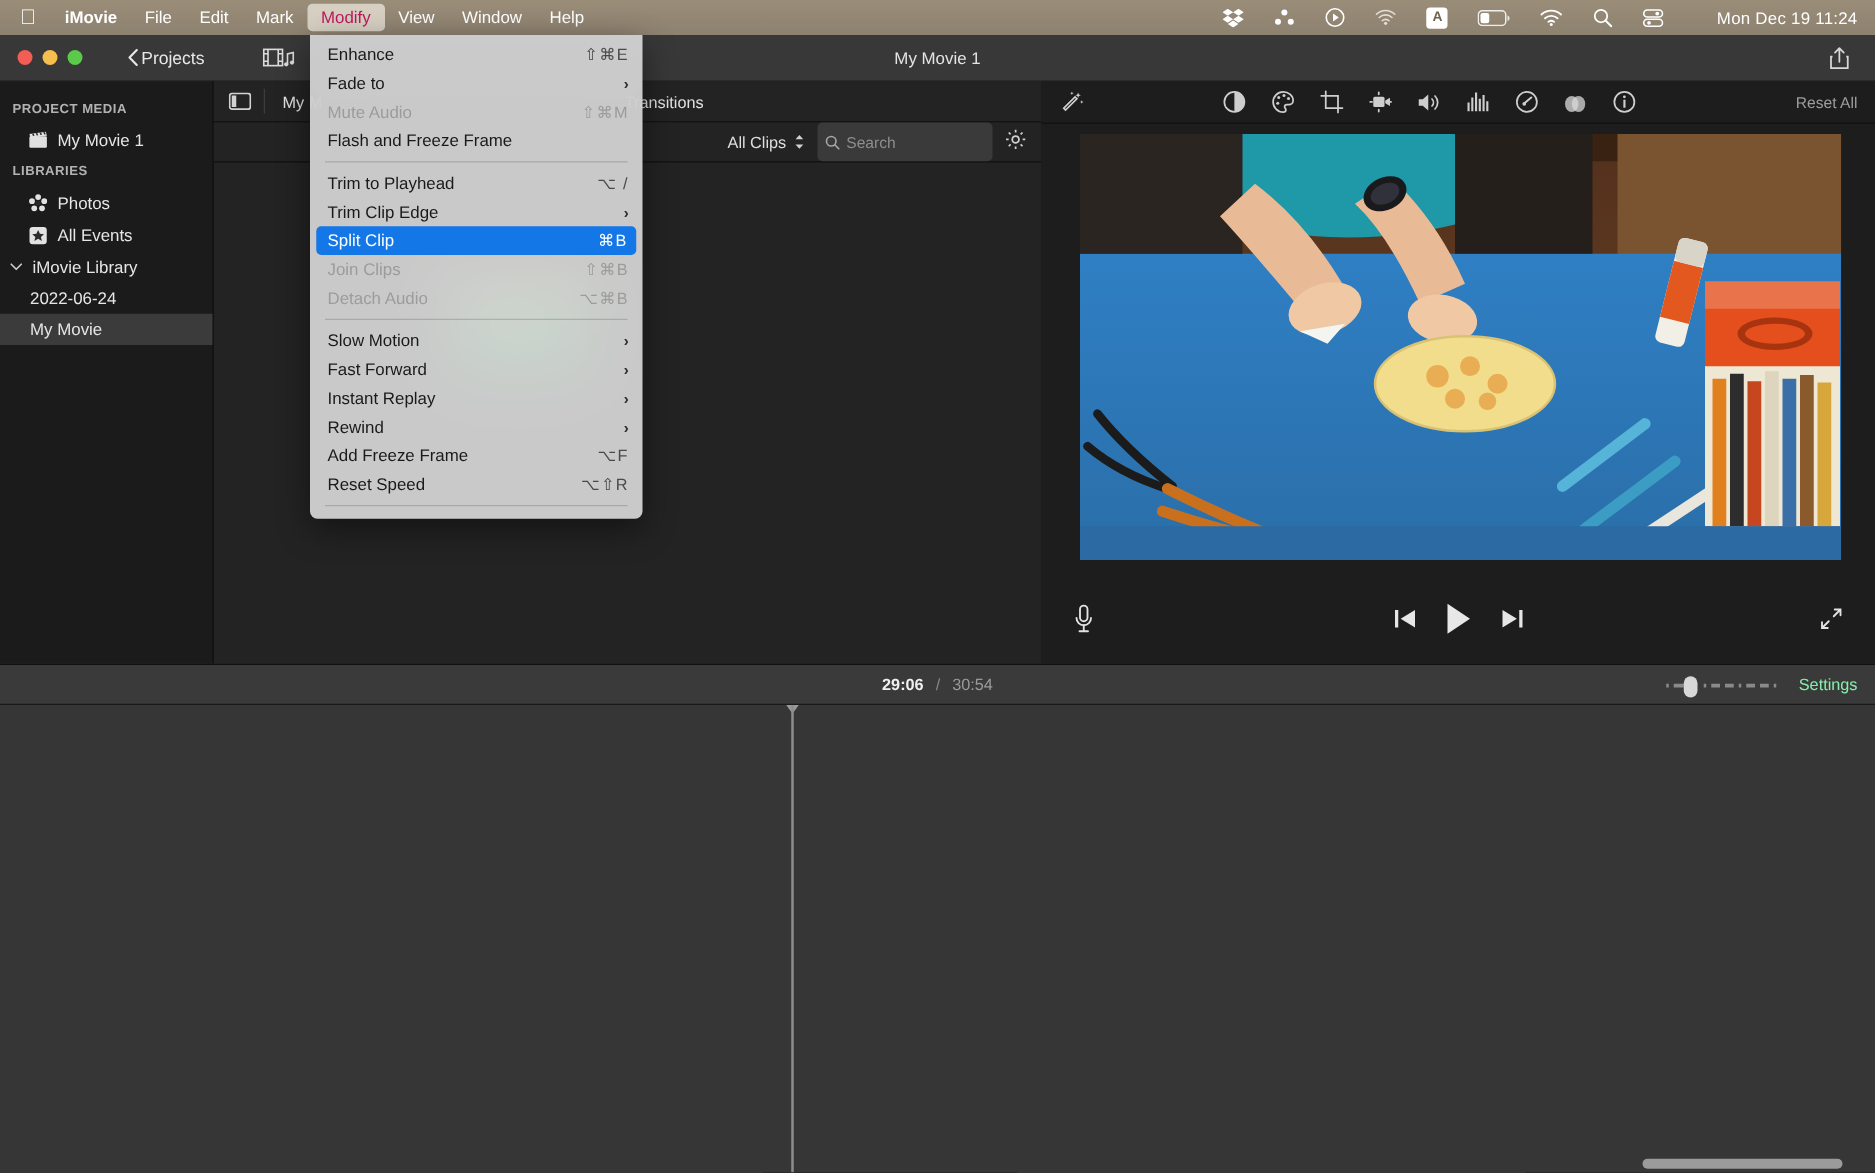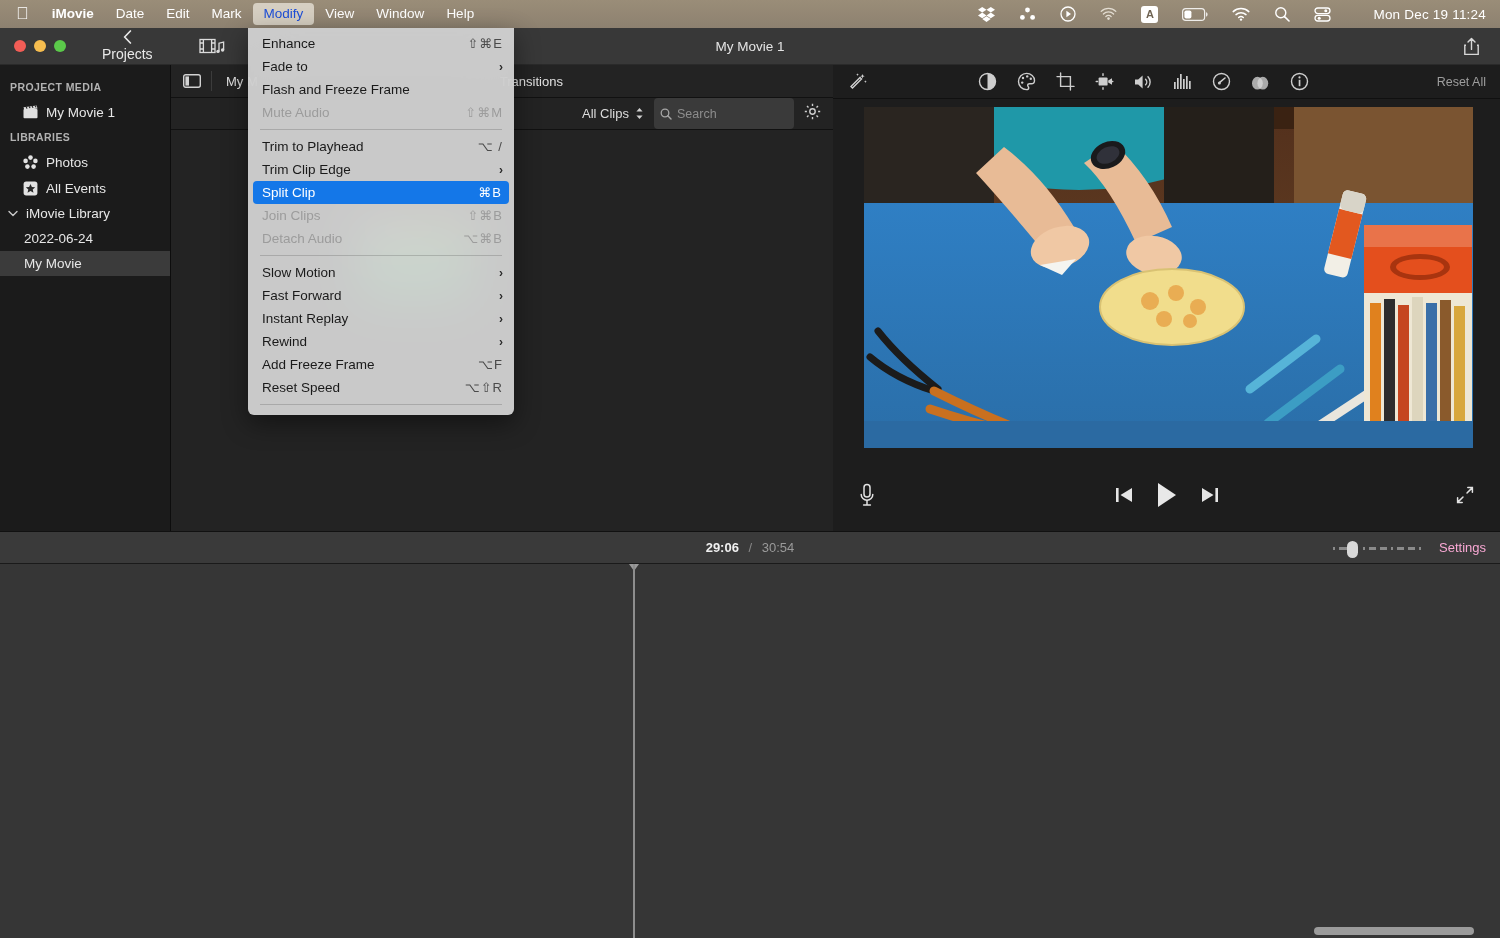--- a/index.html
+++ b/index.html
@@ -19,21 +19,21 @@
     padding: 0 10px;
     color: #fff; font-size: 13.5px;
     z-index: 60;
   }
   #menubar .apple { font-size: 17px; padding: 0 12px 0 6px; line-height: 1; position: relative; top: -1px;}
   .mb-item {
     padding: 3px 11px; border-radius: 4px; white-space: nowrap;
     font-size: 13.5px; line-height: 16px;
   }
   .mb-item.bold { font-weight: bold; }
-  .mb-item.active { background: #d6cfc2; color: #1d4ed8; }
+  .mb-item.active { background: #d6cfc2; color: #be185d; }
   .mb-right { margin-left: auto; display: flex; align-items: center; gap: 0px; padding-right: 4px;}
   .mb-icon { padding: 0 12px; display: flex; align-items: center; justify-content: center; height: 28px; }
   .mb-time { font-size: 13.5px; padding-left: 6px; white-space: nowrap; letter-spacing: 0.2px; margin-left: 24px;}
   .mb-badge {
     background:#fff; color:#6f6352; font-size:11px; font-weight:600;
     width:17px; height:17px; border-radius:3px; display:flex;
     align-items:center; justify-content:center;
   }
 
   
@@ -47,21 +47,21 @@
     border-bottom:1px solid #2a2a2a;
     display:flex; align-items:center;
   }
   .traffic { display:flex; gap:8px; padding-left:14px; }
   .tl { width:12px; height:12px; border-radius:50%; }
   .tl.r{background:#f25d56;} .tl.y{background:#f6bd4f;} .tl.g{background:#5bc94a;}
   .tb-btn {
     color:#e8e8e8; font-size:13.5px; display:flex; align-items:center; gap:2px;
     padding:4px 8px; border-radius:5px;
   }
-  #projects-btn { margin-left:28px; font-size:14px;flex-direction:column;}
+  #projects-btn { margin-left:28px; font-size:14px;}
   #titlebar .wintitle {
     position:absolute; left:0; width:1500px; text-align:center;
     color:#e4e4e4; font-size:13.5px; pointer-events:none;
   }
   #share-btn { position:absolute; right:14px; width:30px; height:24px;
     display:flex; align-items:center; justify-content:center;}
 
   
   #body-area { position:absolute; top:37px; left:0; width:1500px; height:466px; }
 
@@ -146,21 +146,21 @@
   #tl-time { position:absolute; left:0; width:1500px; text-align:center;
     font-size:13px; color:#9a9a9a; }
   #tl-time .cur { color:#f0f0f0; font-weight:600; }
   #tl-time .sl { padding:0 6px; color:#888;}
   #tl-right { margin-left:auto; display:flex; align-items:center; gap:14px; padding-right:14px;}
   #zoom-slider { position:relative; width:92px; height:14px; }
   #zoom-slider .track { position:absolute; top:6px; left:0; width:92px; height:3px; }
   .tick { position:absolute; top:0px; width:2px; height:3px; background:#8a8a8a; }
   #zoom-knob { position:absolute; left:14px; top:0px; width:11px; height:17px;
     border-radius:6px; background:#d8d8d8; }
-  #settings-btn { color:#f9a8d4; font-size:13px; }
+  #settings-btn { color:#86efac; font-size:13px; }
 
   #timeline {
     position:absolute; top:536px; left:0; width:1500px; height:374px;
     background:#363636; overflow:hidden;
   }
   #playhead { position:absolute; left:629px; top:0; width:10px; height:374px; }
   #playhead .tri { position:absolute; left:0; top:0; width:0; height:0;
     border-left:5px solid transparent; border-right:5px solid transparent;
     border-top:7px solid #9a9a9a; }
   #playhead .line { position:absolute; left:4px; top:0; width:1.5px; height:374px; background:#8d8d8d; }
@@ -192,21 +192,21 @@
     padding-left:9px; padding-right:7px; }
   .mi.hl .key { color:#fff; }
   .msep { height:1px; background:rgba(0,0,0,0.16); margin:5px 12px; }
 </style>
 </head>
 <body>
 
 <div id="menubar">
   <span class="apple"></span>
   <span class="mb-item bold">iMovie</span>
-  <span class="mb-item">Date</span>
+  <span class="mb-item">File</span>
   <span class="mb-item">Edit</span>
   <span class="mb-item">Mark</span>
   <span class="mb-item active">Modify</span>
   <span class="mb-item">View</span>
   <span class="mb-item">Window</span>
   <span class="mb-item">Help</span>
 
   <span class="mb-right">
     <span class="mb-icon">
       <svg width="17" height="15" viewBox="0 0 17 15">
@@ -672,27 +672,27 @@
 <div id="modify-menu">
 
   <div class="mi">
     <span class="lbl">Enhance</span>
     <span class="key">⇧⌘E</span>
   </div>
   <div class="mi">
     <span class="lbl">Fade to</span>
     <span class="arrow">›</span>
   </div>
-  <div class="mi">
-    <span class="lbl">Flash and Freeze Frame</span>
-  </div>
   <div class="mi dim">
     <span class="lbl">Mute Audio</span>
     <span class="key">⇧⌘M</span>
   </div>
+  <div class="mi">
+    <span class="lbl">Flash and Freeze Frame</span>
+  </div>
 
   <div class="msep"></div>
 
   <div class="mi">
     <span class="lbl">Trim to Playhead</span>
     <span class="key">⌥ /</span>
   </div>
   <div class="mi">
     <span class="lbl">Trim Clip Edge</span>
     <span class="arrow">›</span>

